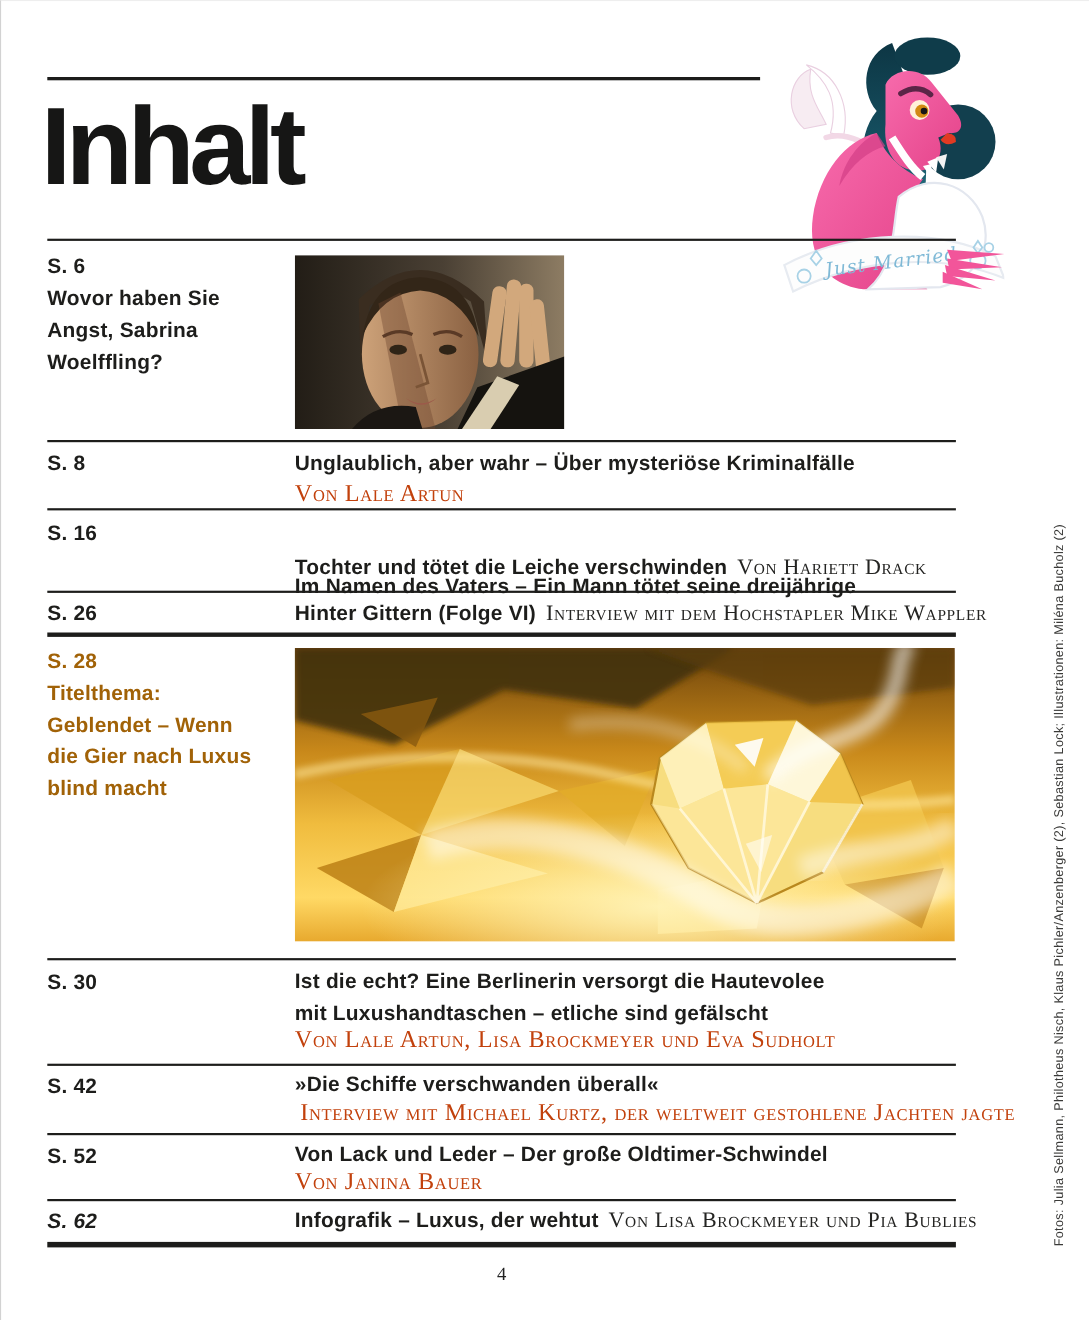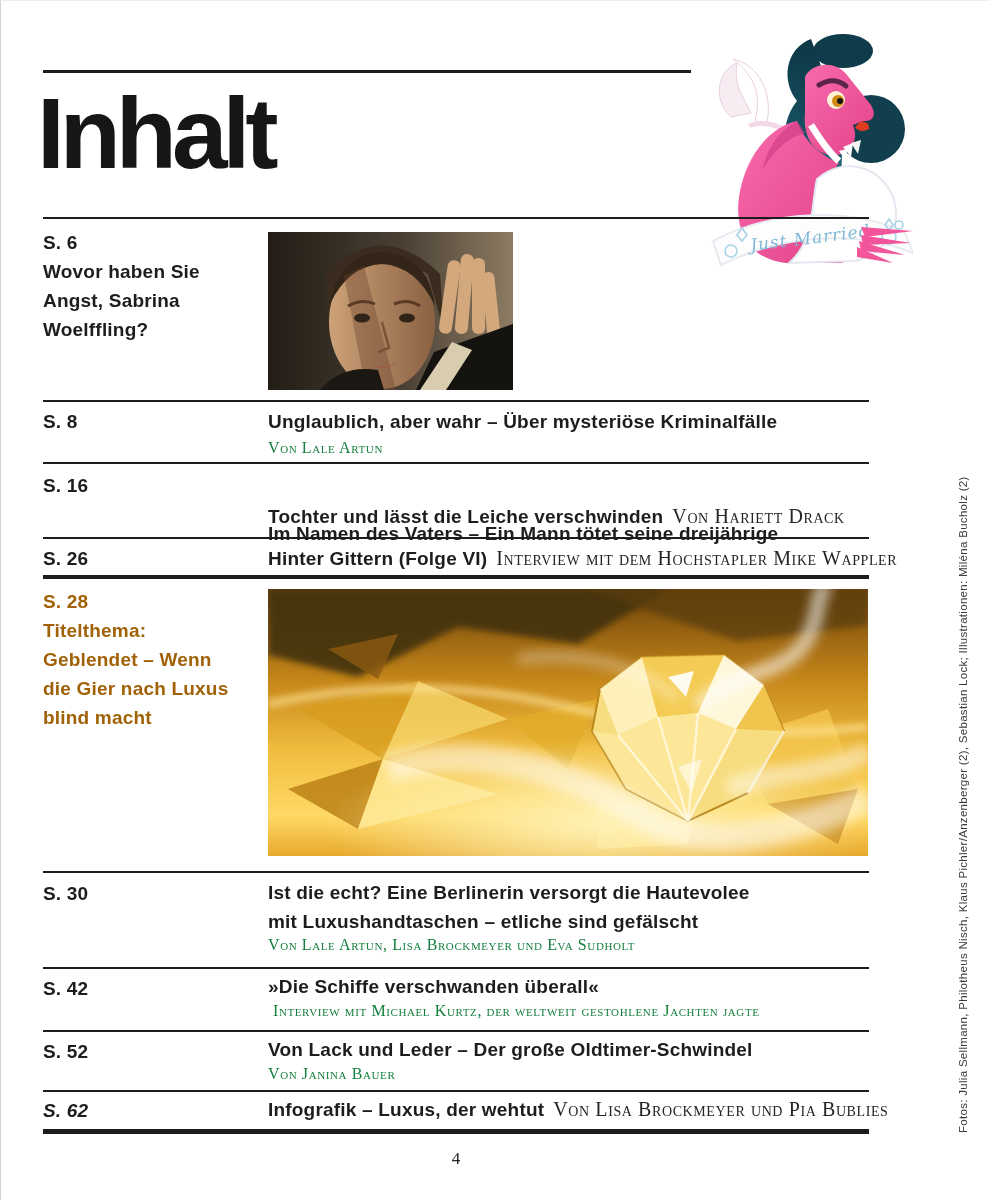--- a/index.html
+++ b/index.html
@@ -19,21 +19,21 @@
   }
   .num,.title{
     font-weight:bold;font-size:19px;letter-spacing:0.2px;line-height:29px;
     color:#1d1d1b;white-space:nowrap;
   }
   .leftblock{position:absolute;left:42px;width:220px;}
   .leftblock div{font-weight:bold;font-size:19px;line-height:29px;letter-spacing:0.2px;}
   .red, .red div{color:#a16207;}
   .byline{
     font-family:"Liberation Serif",serif;font-variant:small-caps;
-    font-size:16px;letter-spacing:0.6px;color:#15803d;line-height:22px;
+    font-size:22px;letter-spacing:0.6px;color:#c2410c;line-height:22px;
     white-space:nowrap;
   }
   .byline-inline{
     font-family:"Liberation Serif",serif;font-variant:small-caps;font-weight:normal;
     font-size:20px;letter-spacing:0.6px;margin-left:9px;color:#242422;
   }
   .pagenum{
     position:absolute;left:42px;width:826px;top:1148px;text-align:center;
     font-family:"Liberation Serif",serif;font-size:17px;color:#222;
   }
@@ -164,21 +164,21 @@
     <div class="abs num" style="left:42px;top:406px;">S. 8</div>
     <div class="abs title" style="left:267px;top:406px;">Unglaublich, aber wahr – Über mysteriöse Kriminalfälle</div>
     <div class="abs byline" style="left:267px;top:436px;">Von Lale Artun</div>
   </div>
 
   <div class="rule" style="left:42px;top:461px;width:826px;height:2px;"></div>
   <div>
     <div class="abs num" style="left:42px;top:470px;">S. 16</div>
     <div class="abs title" style="left:267px;top:470px;margin-top:48px;">Im Namen des Vaters – Ein Mann tötet seine dreijährige</div>
     <div class="abs title" style="left:267px;top:501px;">
-      <span>Tochter und lässt die Leiche verschwinden</span><span class="byline-inline">Von Hariett Drack</span>
+      <span>Tochter und tötet die Leiche verschwinden</span><span class="byline-inline">Von Hariett Drack</span>
     </div>
   </div>
 
   <div class="rule" style="left:42px;top:536px;width:826px;height:2px;"></div>
   <div>
     <div class="abs num" style="left:42px;top:543px;">S. 26</div>
     <div class="abs title" style="left:267px;top:543px;">
       <span>Hinter Gittern (Folge VI)</span><span class="byline-inline">Interview mit dem Hochstapler Mike Wappler</span>
     </div>
   </div>

